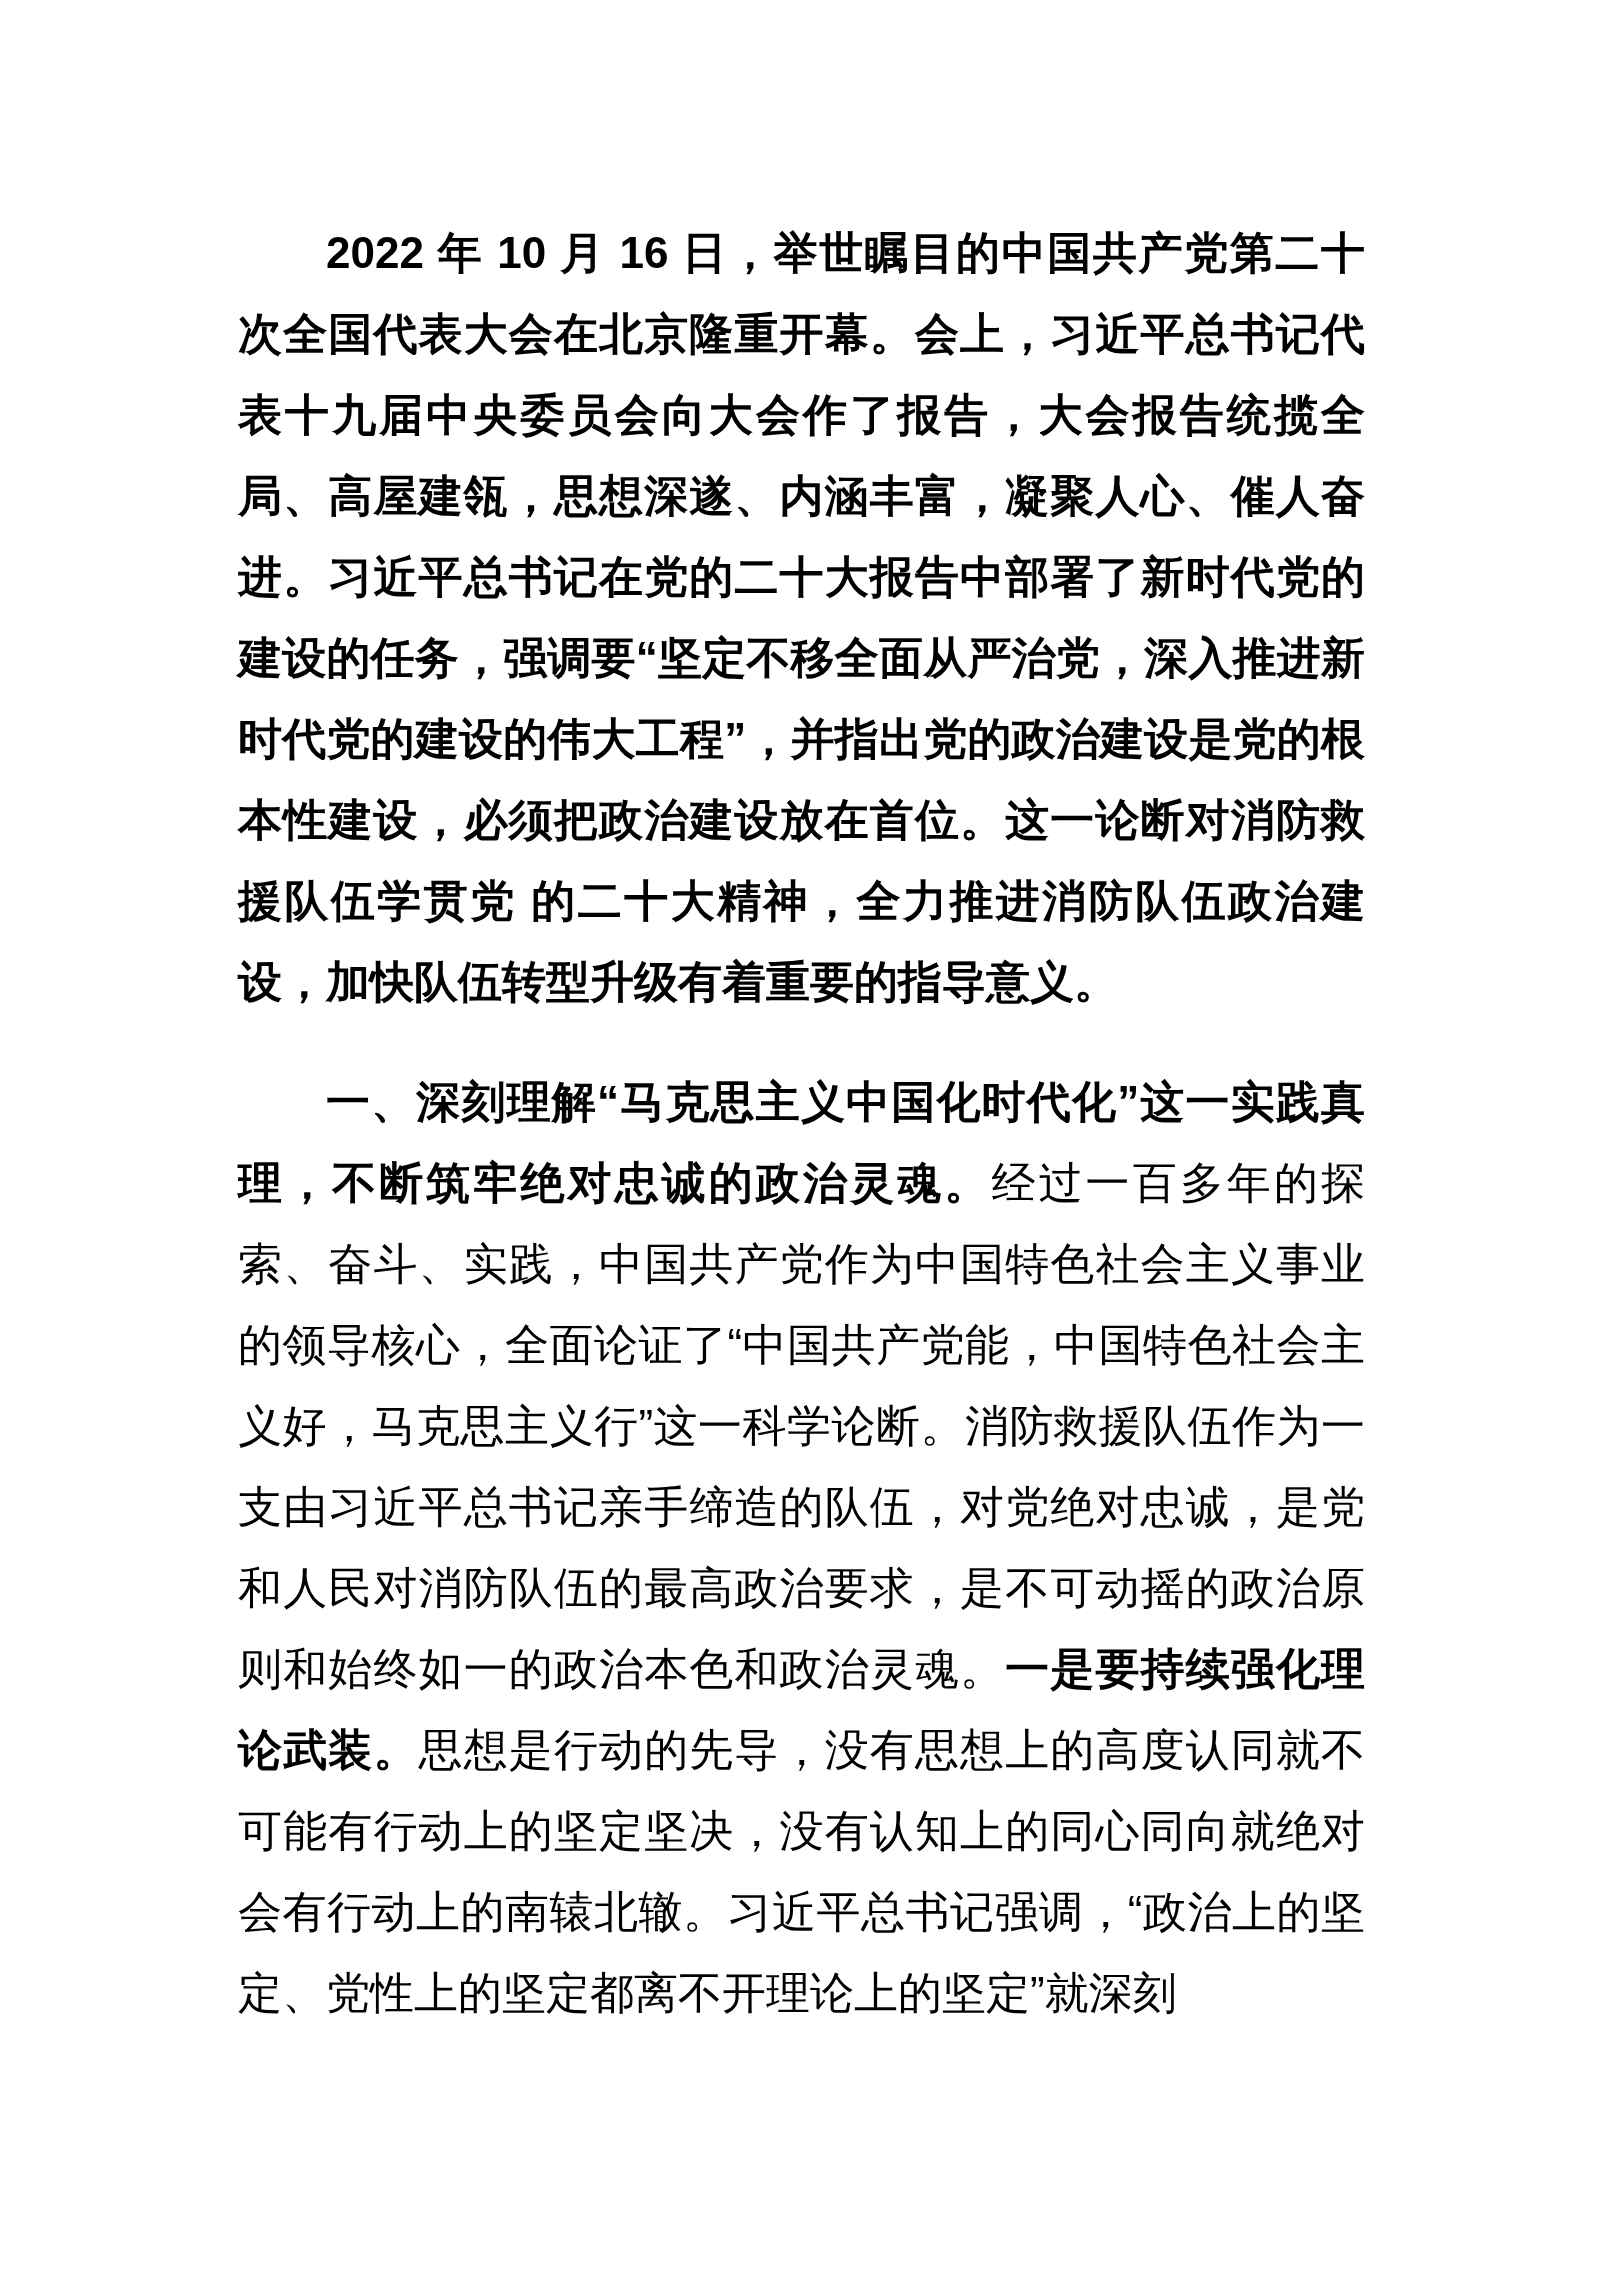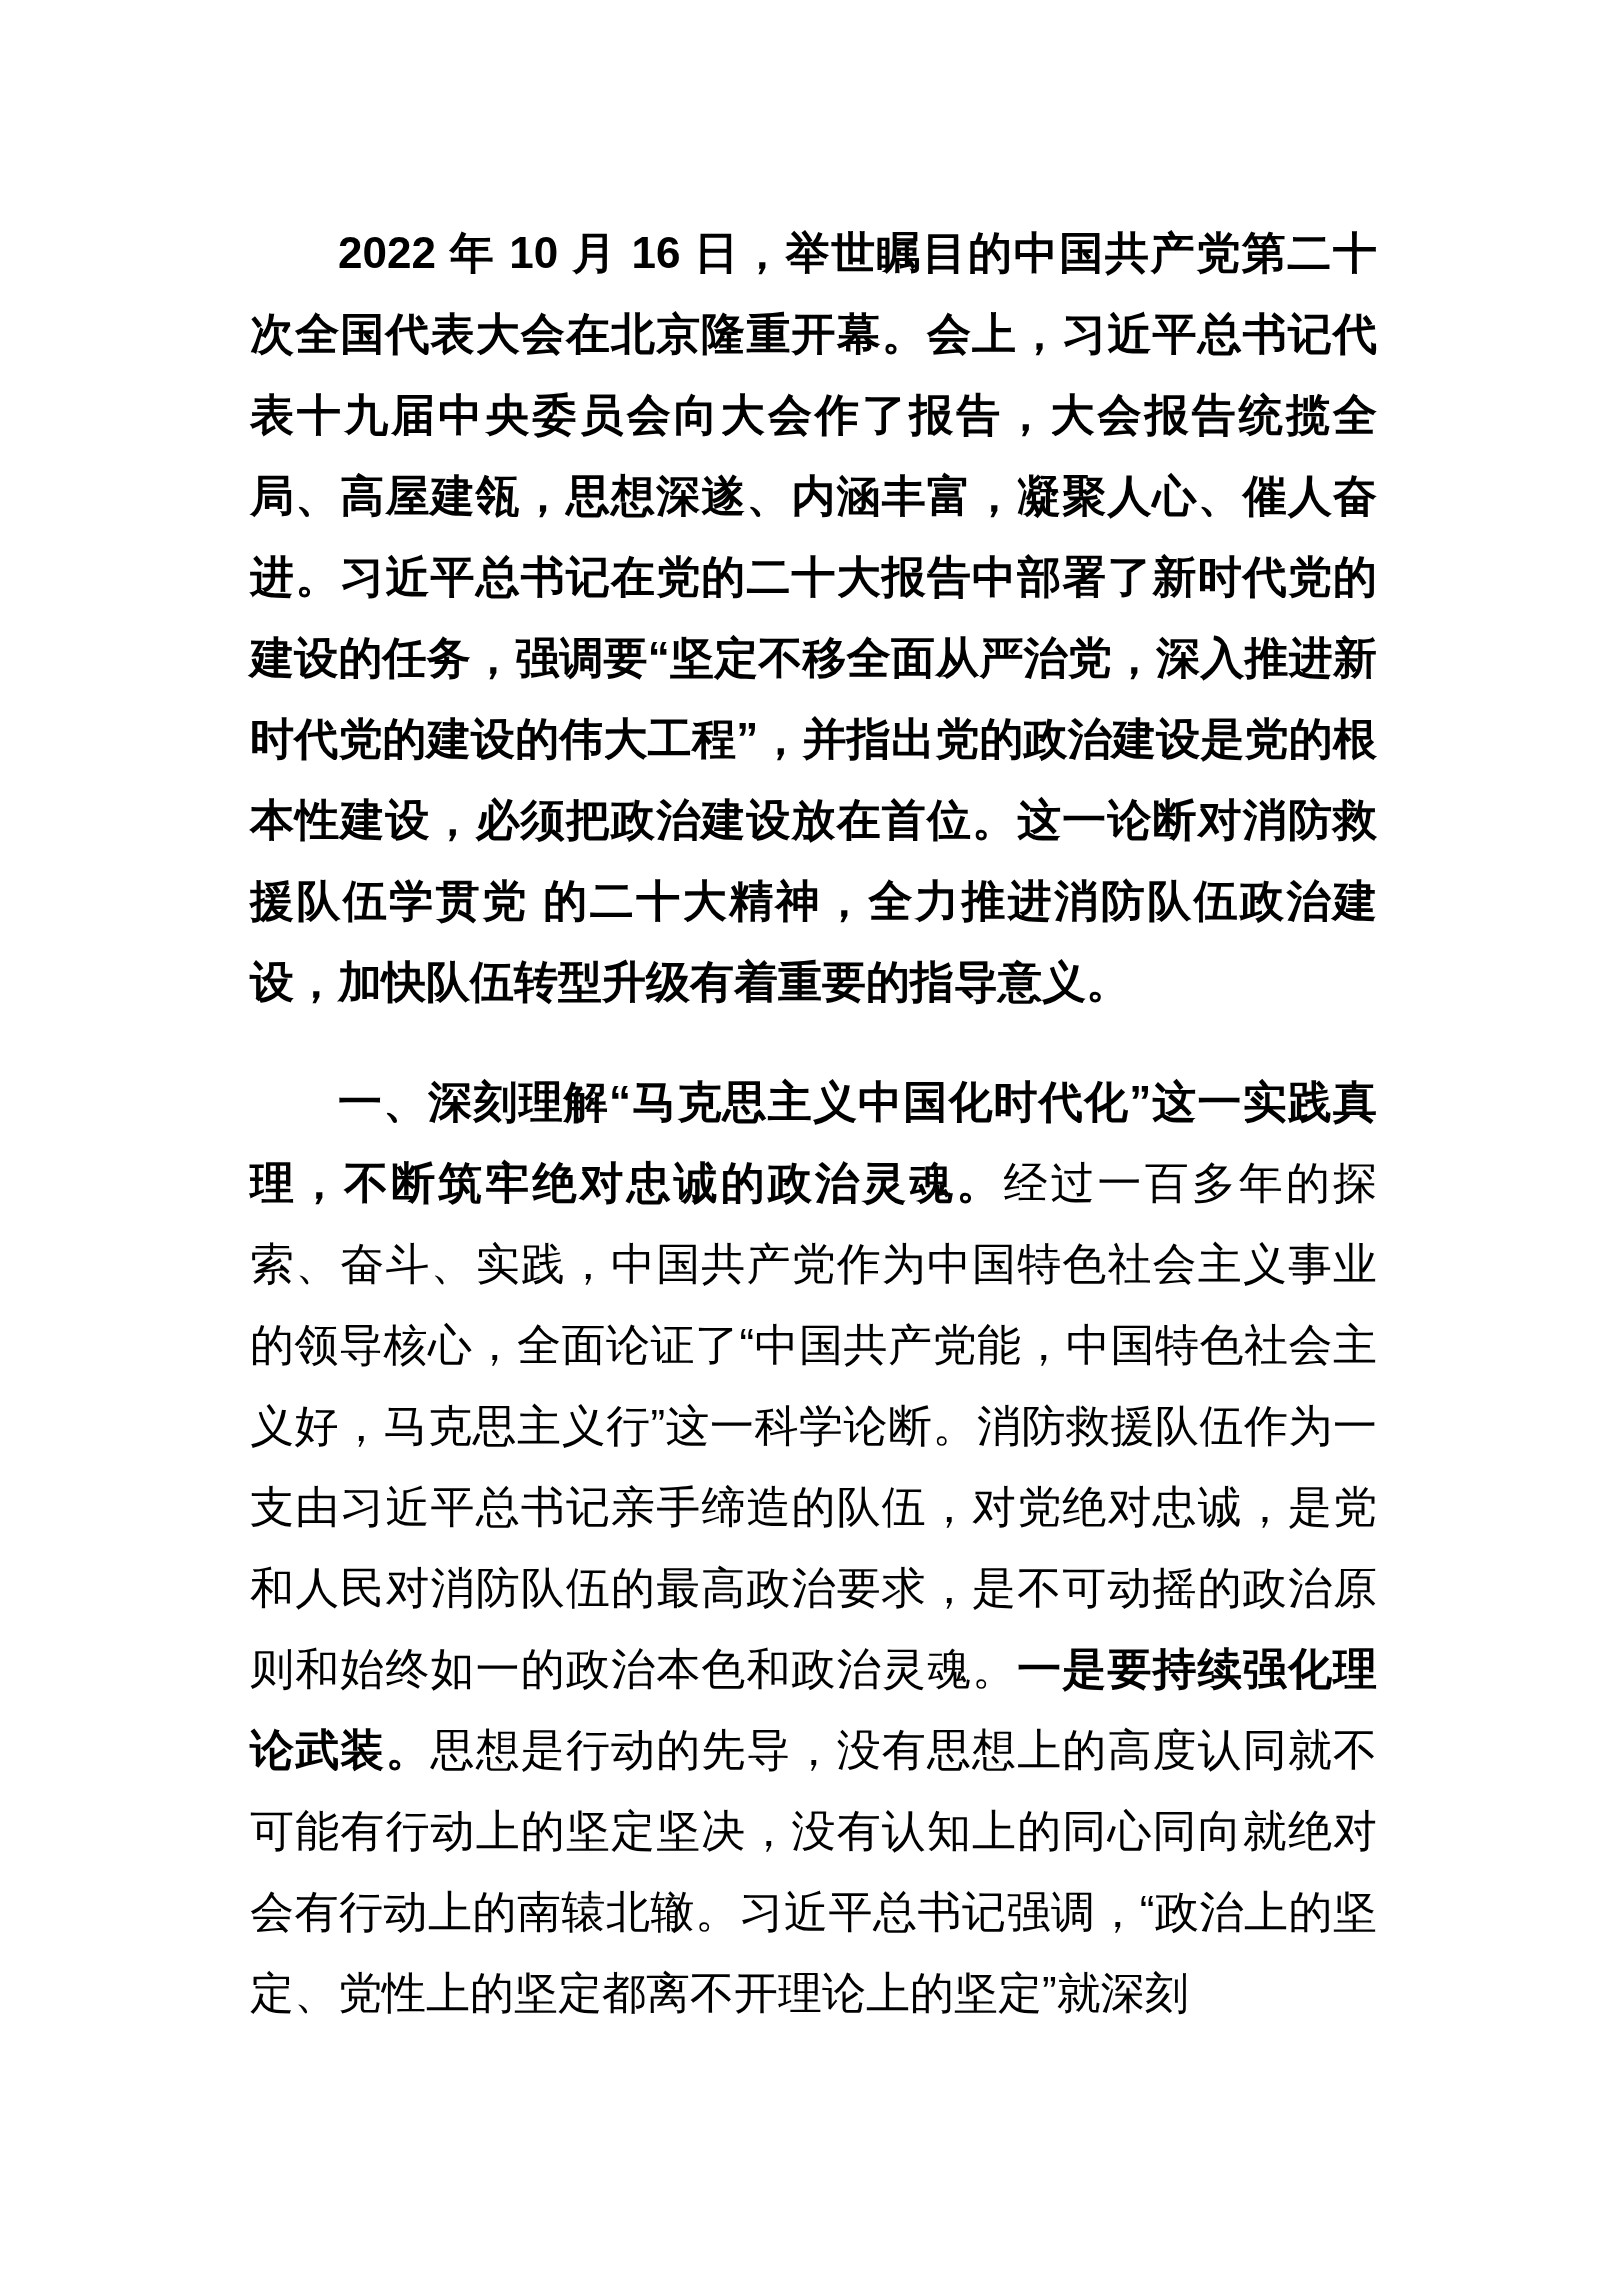--- a/index.html
+++ b/index.html
@@ -9,21 +9,21 @@
   }
   .page {
     position: relative;
     width: 1621px;
     height: 2293px;
     background: #ffffff;
     overflow: hidden;
   }
   .doc-content {
     position: absolute;
-    left: 250px;
+    left: 238px;
     top: 212px;
     width: 1127px;
   }
   .para {
     margin: 0;
     padding: 0;
     font-family: "Liberation Sans", sans-serif;
     font-size: 44px;
     line-height: 81px;
     color: #000000;

